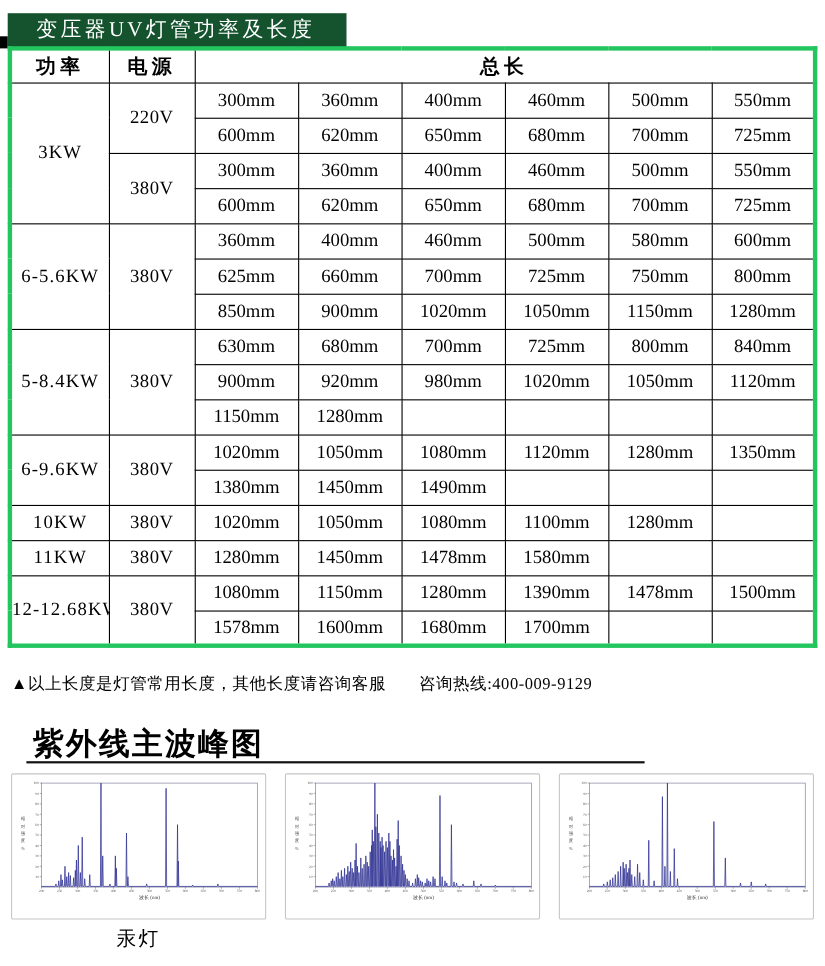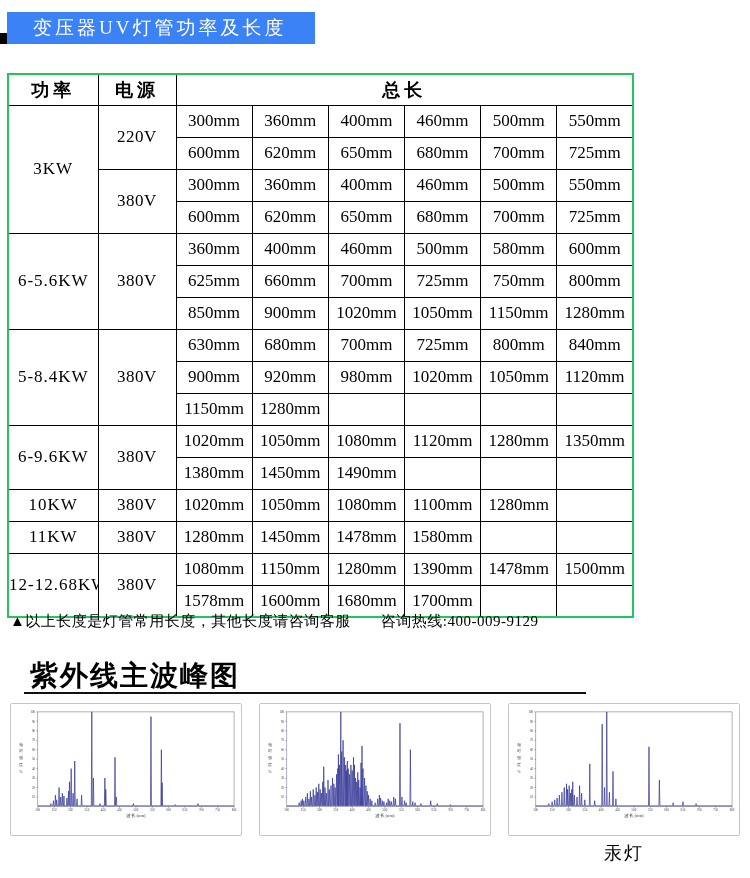--- a/index.html
+++ b/index.html
@@ -10,35 +10,35 @@
     font-family: "Liberation Serif", serif;
     color: #000;
     position: relative;
     overflow: hidden;
   }
 
   
   .title-bar {
     position: absolute; left: 7px; top: 12px;
     width: 308px; height: 32px;
-    background: #3b82f6; color: #fff;
+    background: #14532d; color: #fff;
     font-size: 19px; letter-spacing: 3px;
     line-height: 32px; padding-left: 26px;
   }
   .title-notch {
     position: absolute; left: 0; top: 33px;
     width: 7px; height: 11px; background: #000;
   }
 
   
   .spec-table {
-    position: absolute; left: 7px; top: 73px;
-    width: 627px;
+    position: absolute; left: 7px; top: 42px;
+    width: 736px;
     border-collapse: collapse;
-    border: 2px solid #22c55e;
+    border: 4px solid #22c55e;
     table-layout: fixed;
   }
   .spec-table th, .spec-table td {
     border: 1px solid #000;
     text-align: center;
     vertical-align: middle;
     padding: 0;
     overflow: hidden;
   }
   .spec-table th {
@@ -77,21 +77,21 @@
   .chart-box {
     width: 232px; height: 133px;
     border: 1px solid #c6c6c6; border-radius: 2px;
     background: #fff; padding: 1px;
   }
   .chart-box svg { display: block; width: 100%; height: 100%; }
 
   .chart-labels {
     position: absolute; left: 0; top: 841px;
     width: 750px; padding: 0 10px;
-    display: flex; justify-content: flex-end;
+    display: flex; justify-content: space-between;
   }
   .chart-label {
     width: 232px; text-align: center;
     font-size: 18px; letter-spacing: 2px;
   }
 </style>
 </head>
 <body>
 
 <div class="title-bar">

